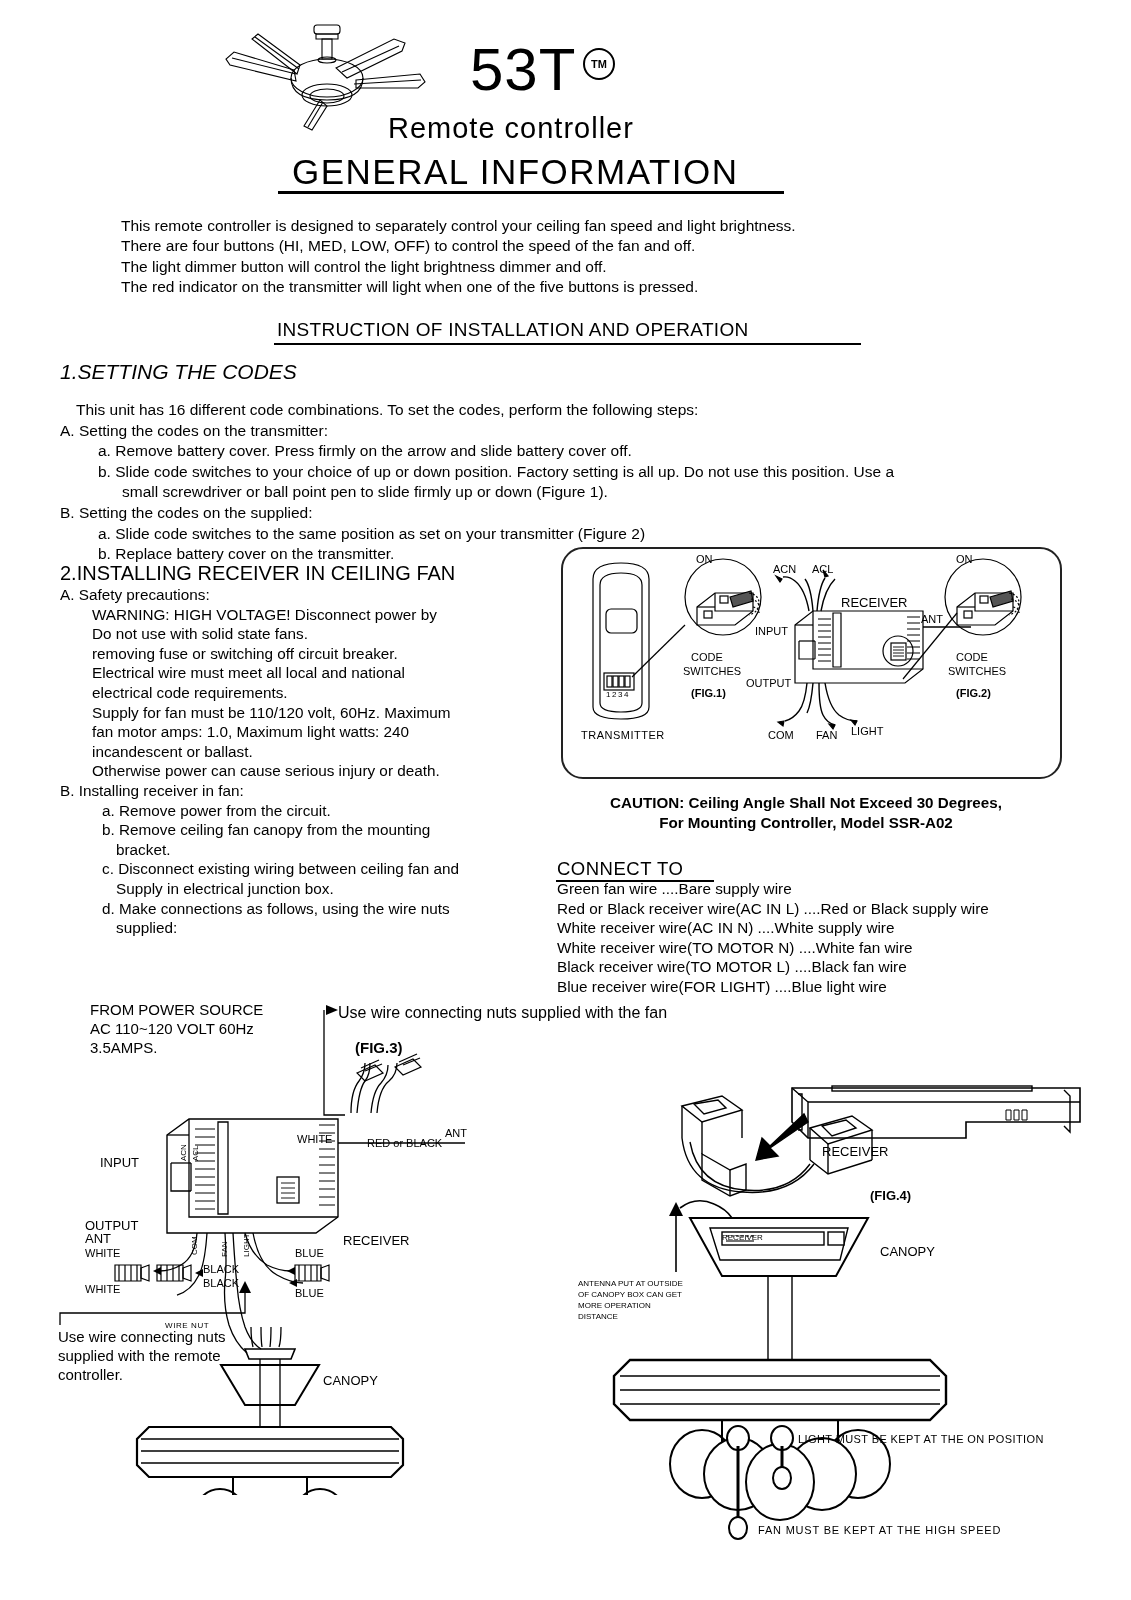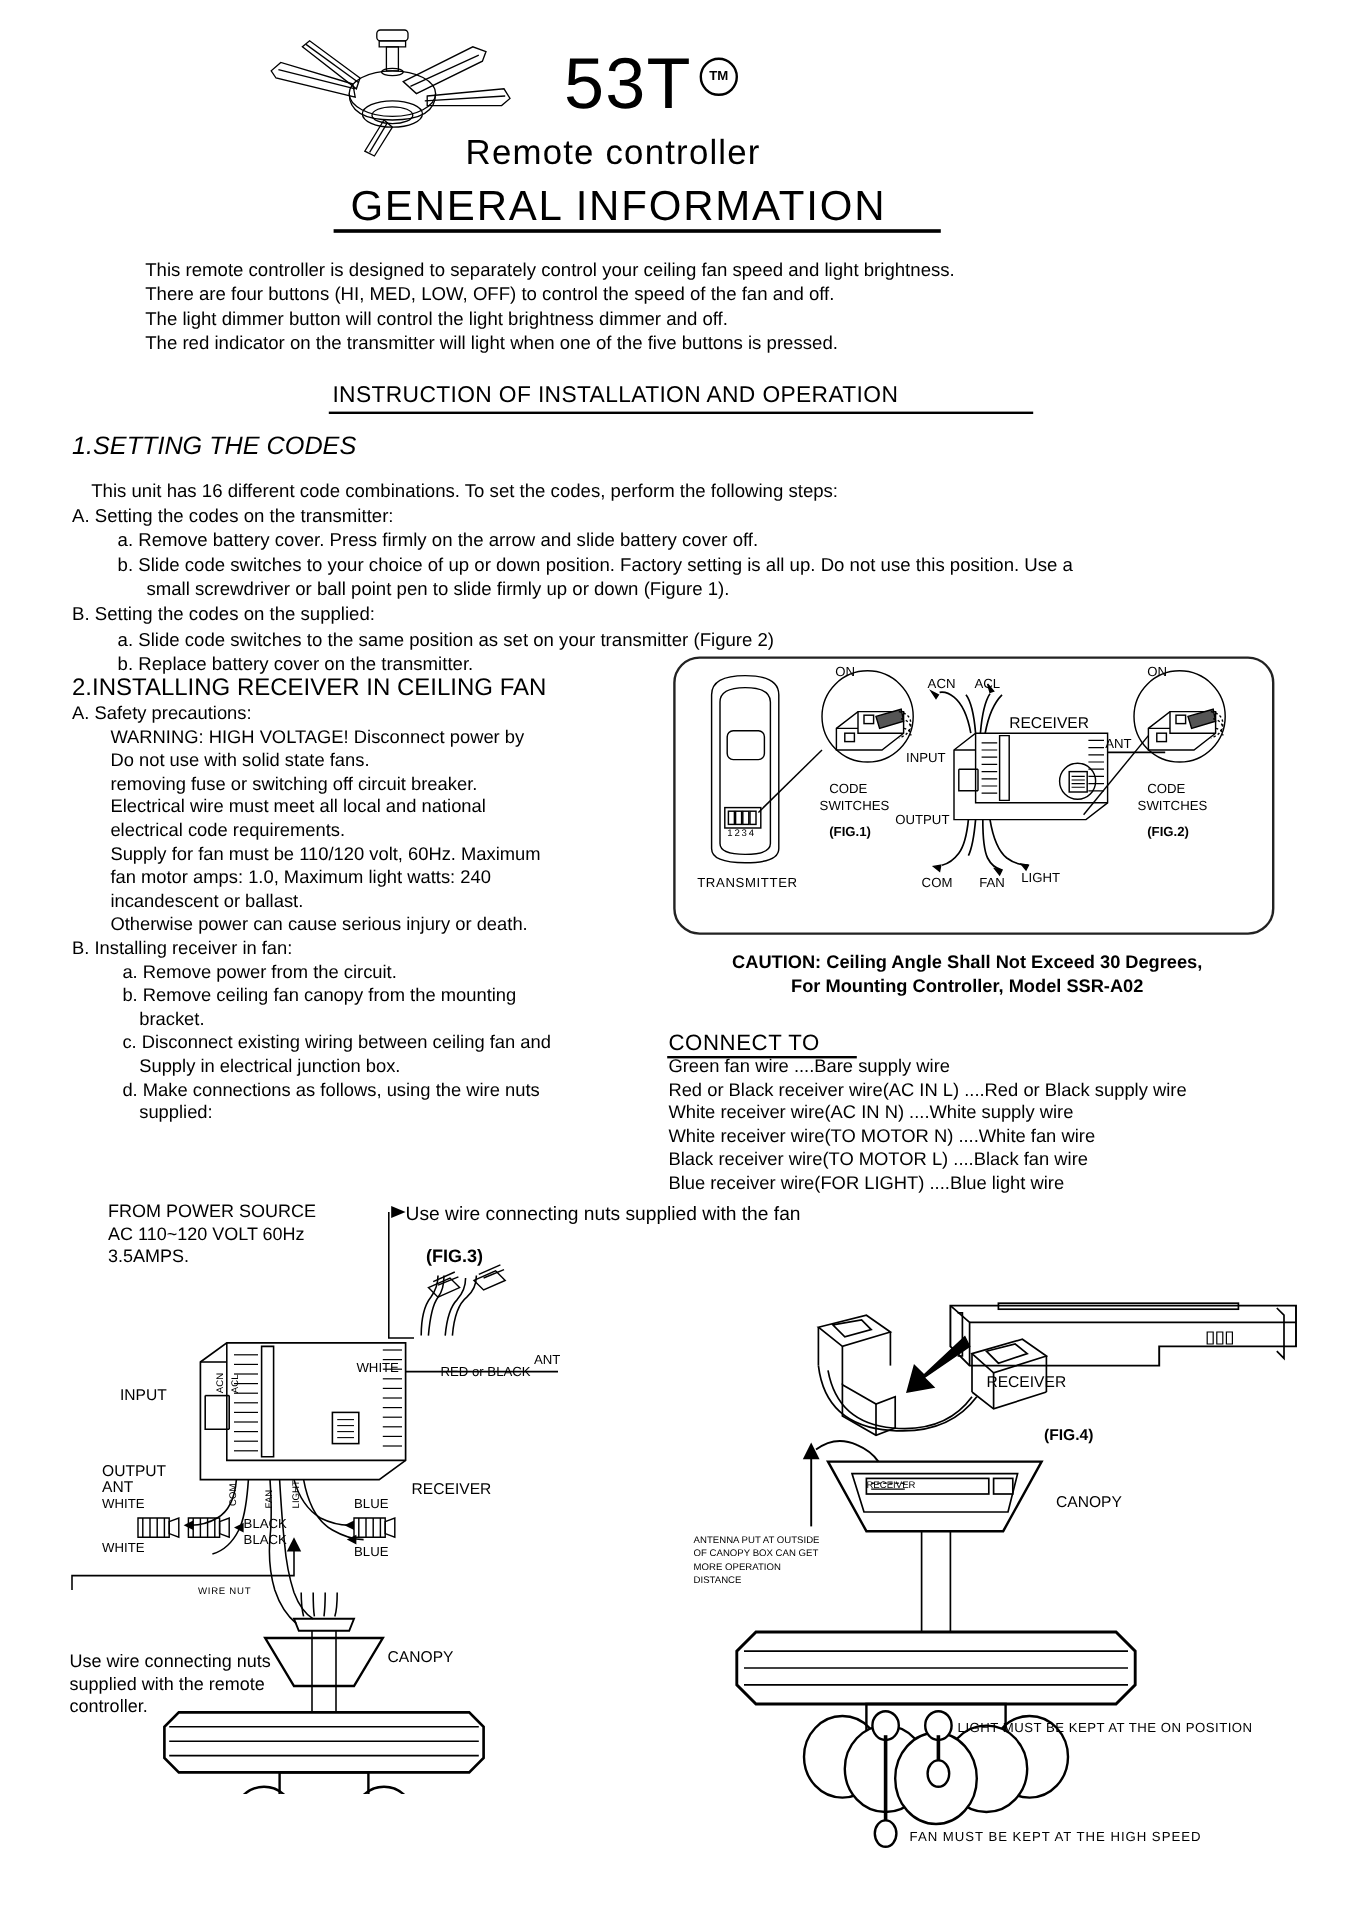--- a/index.html
+++ b/index.html
@@ -45,21 +45,21 @@
     font-size:15.2px;font-weight:bold;line-height:20px;}
 
   #connect-heading{left:557px;top:858px;font-size:18.5px;letter-spacing:.5px;}
   #connect-rule{left:556px;top:880px;width:158px;height:2px;background:#000;}
   #connect-list{left:557px;top:879px;width:530px;font-size:15.3px;line-height:19.6px;}
 
   
   #power-source-note{left:90px;top:1000px;font-size:15px;line-height:19px;}
   #use-nuts-fan-note{left:338px;top:1004px;font-size:16px;}
   #fig3-label{left:355px;top:1039px;font-size:15px;font-weight:bold;}
-  #wire-nut-note{left:58px;top:1327px;font-size:15px;line-height:19px;margin-top:48px;}
+  #wire-nut-note{left:58px;top:1327px;font-size:15px;line-height:19px;}
 
   #fig3-canvas{left:55px;top:995px;width:560px;height:500px;}
   #fig4-canvas{left:570px;top:1060px;width:540px;height:480px;}
 
   svg{display:block;}
   .ln{fill:none;stroke:#000;}
   .lbl{font-family:"Liberation Sans",sans-serif;font-size:11px;fill:#000;}
   .lbl-sm{font-family:"Liberation Sans",sans-serif;font-size:8px;fill:#000;}
   .lbl-md{font-family:"Liberation Sans",sans-serif;font-size:13px;fill:#000;}
   .lbl-bold{font-family:"Liberation Sans",sans-serif;font-size:13px;font-weight:bold;fill:#000;}

